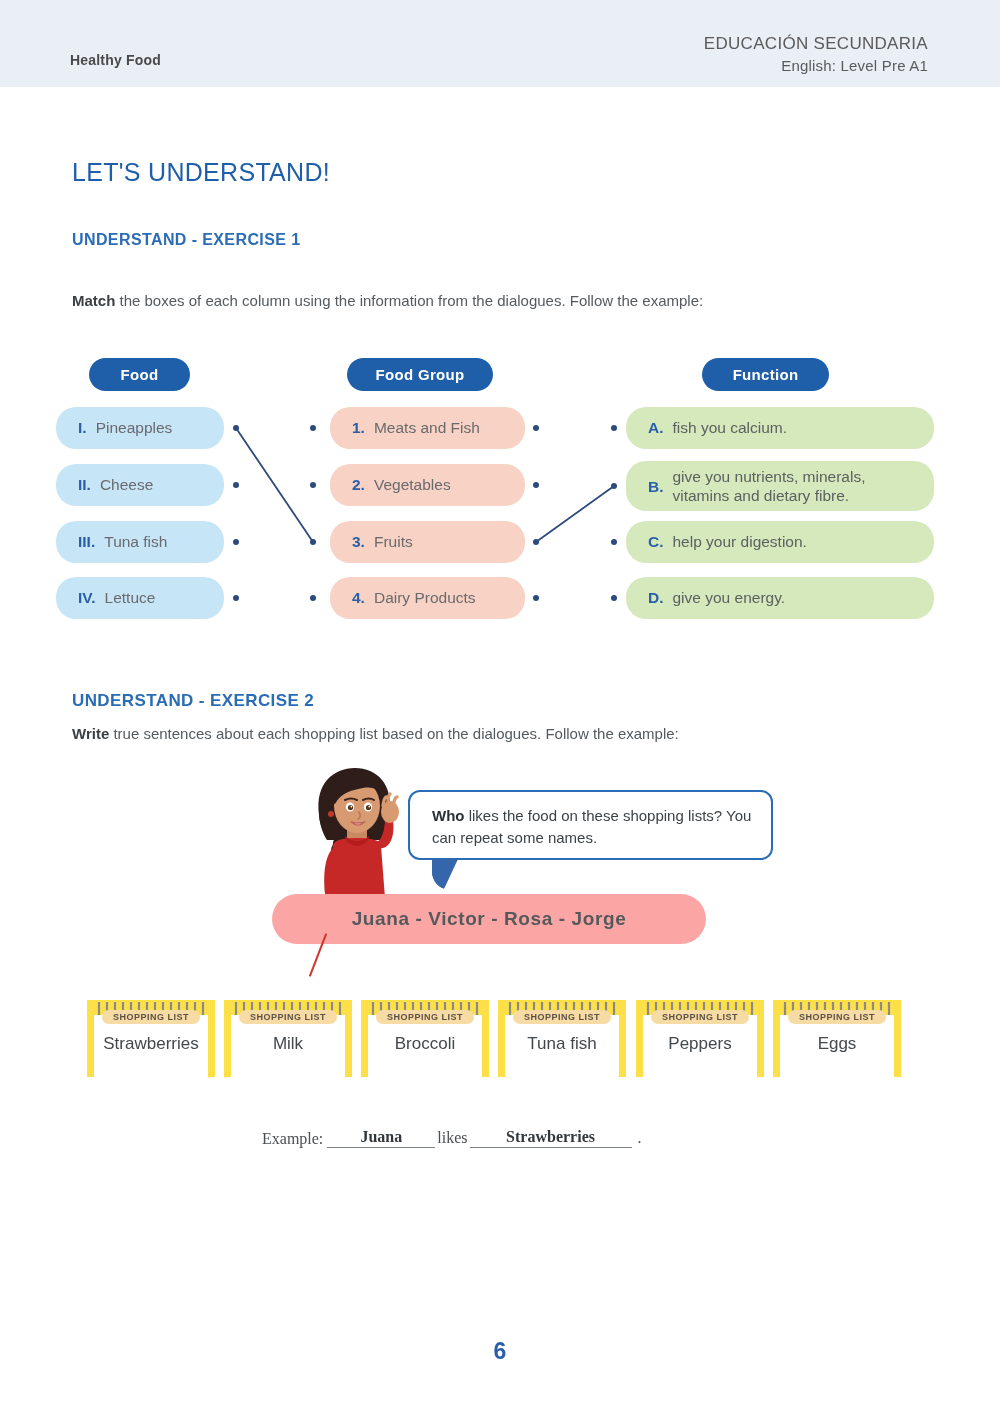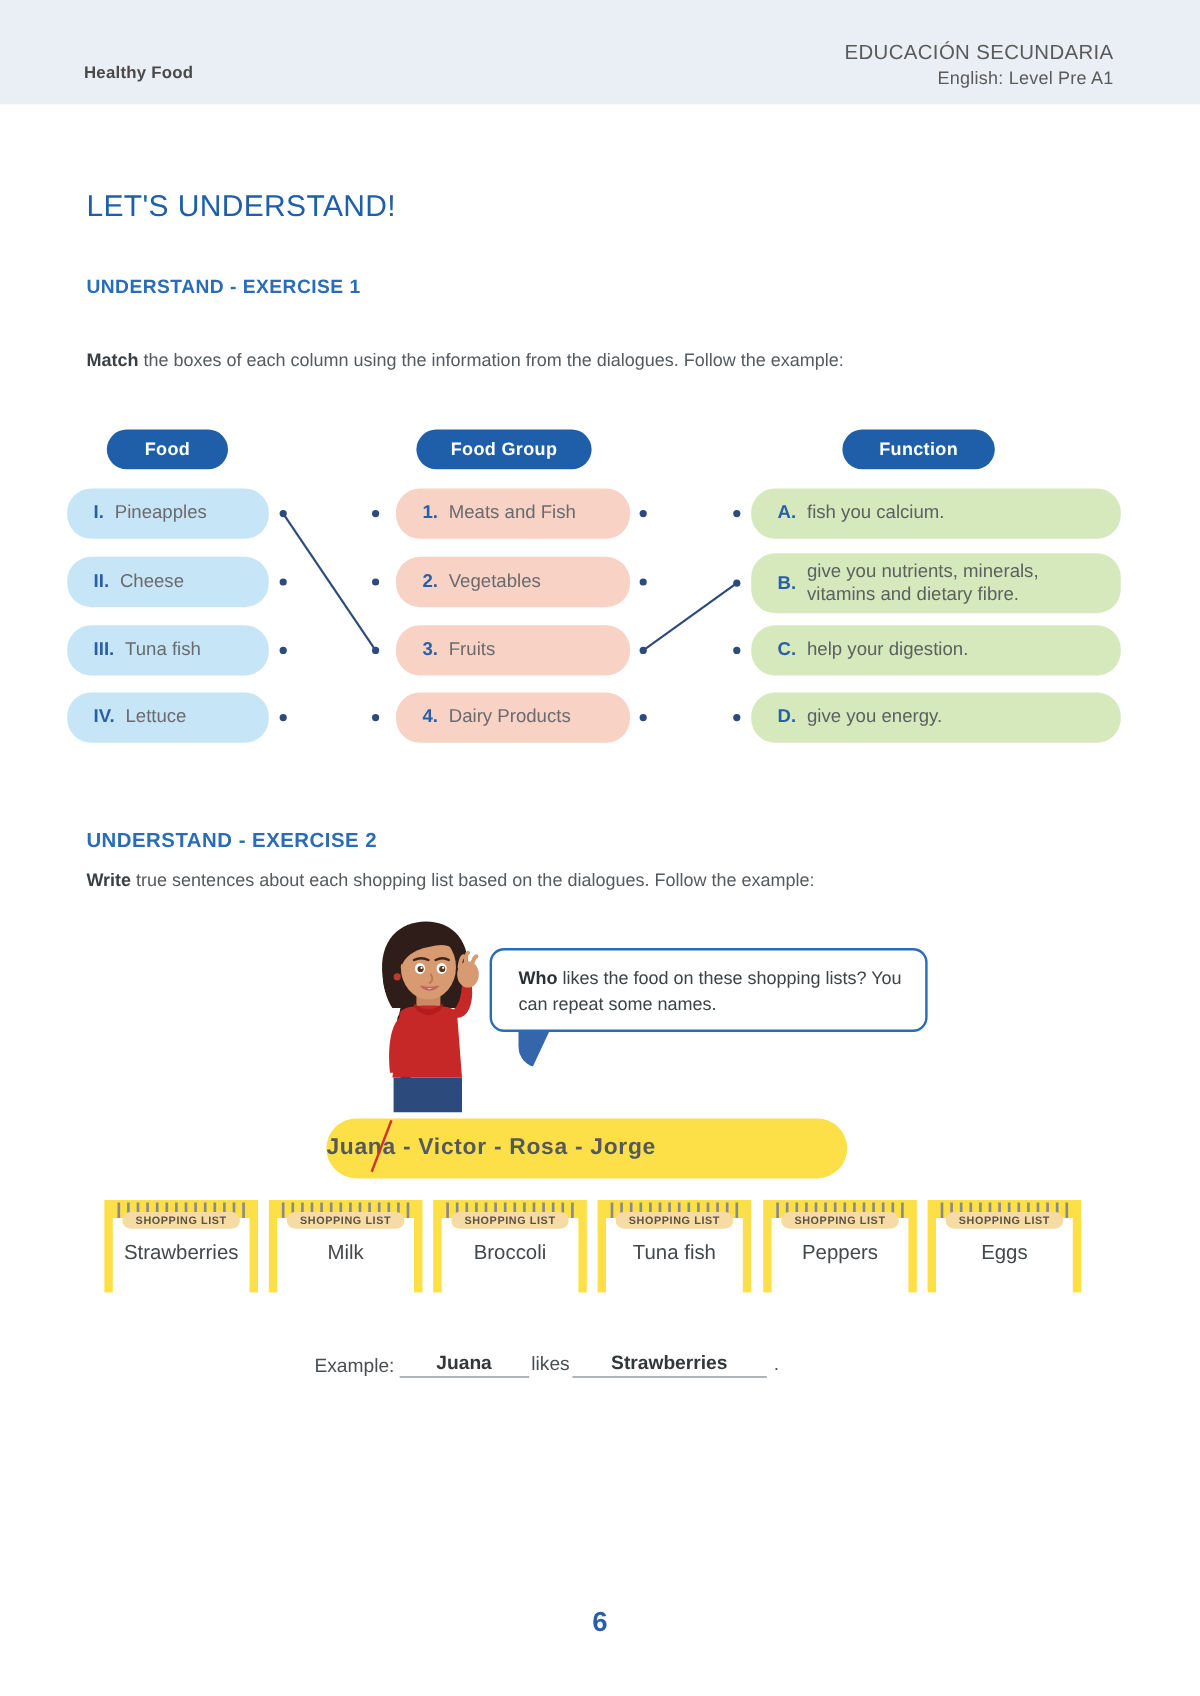--- a/index.html
+++ b/index.html
@@ -206,26 +206,27 @@
     border-left: 12px solid #3566ac;
     border-right: 14px solid transparent;
     border-top: 30px solid #3566ac;
     border-bottom: 0;
     border-radius: 0 0 0 60%;
   }
 
   
   .names-banner {
     position: absolute;
-    left: 272px; top: 932px;
+    left: 272px; top: 894px;
     width: 434px; height: 50px;
-    background: #fde047;
+    background: #fca5a5;
     border-radius: 25px;
     display: flex;
     align-items: center;
+    justify-content: center;
   }
   .names-text {
     font-size: 19px;
     font-weight: bold;
     color: #55595c;
     letter-spacing: .6px;
     position: relative;
   }
   .strike-juana {
     position: absolute;
@@ -290,20 +291,21 @@
   .pad.p5 { left: 686px; }
 
   
   .example-line {
     position: absolute;
     left: 262px; top: 1128px;
     display: flex;
     align-items: flex-end;
     font-size: 16px;
     color: #4a4f53;
+    font-family: Liberation Serif, serif;
   }
   .example-label { margin-right: 4px; }
   .blank {
     display: inline-block;
     border-bottom: 1.5px solid #7e8388;
     text-align: center;
     font-weight: bold;
     color: #32373b;
     padding-bottom: 1px;
   }

